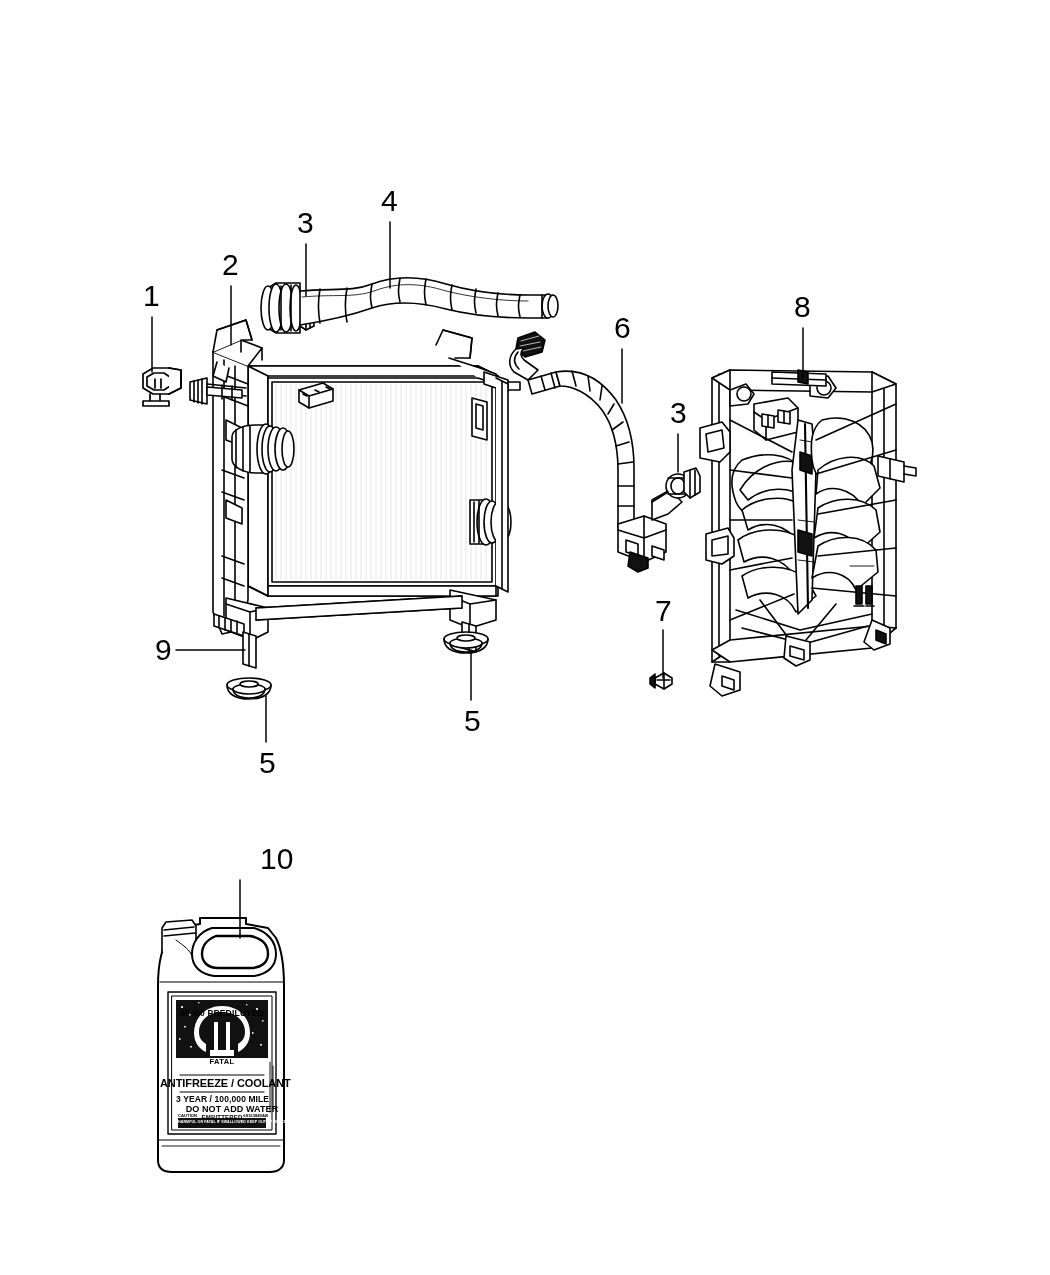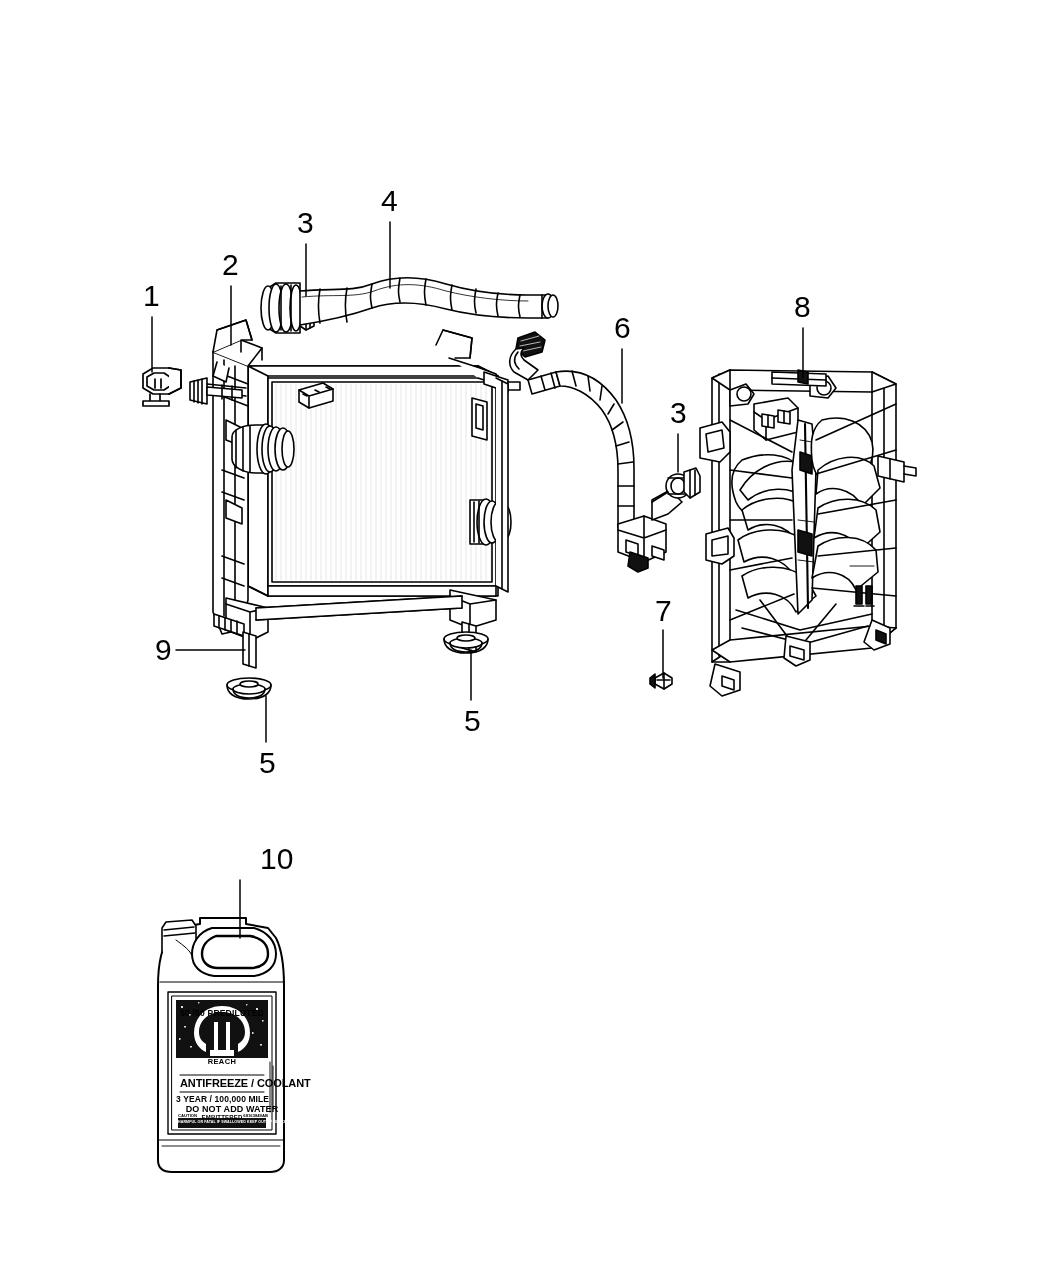--- a/index.html
+++ b/index.html
@@ -430,23 +430,23 @@
   <div class="callout" style="left:381px;top:186px;">4</div>
   <div class="callout" style="left:614px;top:313px;">6</div>
   <div class="callout" style="left:670px;top:398px;">3</div>
   <div class="callout" style="left:794px;top:292px;">8</div>
   <div class="callout" style="left:655px;top:596px;">7</div>
   <div class="callout" style="left:155px;top:635px;">9</div>
   <div class="callout" style="left:259px;top:748px;">5</div>
   <div class="callout" style="left:464px;top:706px;">5</div>
   <div class="callout" style="left:222px;top:844px;margin-left:38px;">10</div>
 
-  <div class="lbltxt" style="left:176px;top:1057px;width:92px;font-size:7.5px;letter-spacing:0.4px;">REACH</div>
+  <div class="lbltxt" style="left:176px;top:1057px;width:92px;font-size:7.5px;letter-spacing:0.4px;">FATAL</div>
   <div class="lbltxt" style="left:176px;top:1008px;width:92px;font-size:8.5px;letter-spacing:0.2px;">50 /50 PREDILUTED</div>
-  <div class="lbltxt" style="left:180px;top:1077px;width:100px;font-size:11px;letter-spacing:-0.1px;">ANTIFREEZE / COOLANT</div>
+  <div class="lbltxt" style="left:160px;top:1077px;width:100px;font-size:11px;letter-spacing:-0.1px;">ANTIFREEZE / COOLANT</div>
   <div class="lbltxt" style="left:176px;top:1094px;width:92px;font-size:8.5px;letter-spacing:0.1px;">3 YEAR / 100,000 MILE</div>
   <div class="lbltxt" style="left:176px;top:1104px;width:112px;font-size:9px;letter-spacing:0.1px;">DO NOT ADD WATER</div>
   <div class="lbltxt" style="left:176px;top:1114px;width:92px;font-size:6px;letter-spacing:0.2px;">EMBITTERED</div>
   <div class="lbltxt" style="left:178px;top:1113px;width:26px;font-size:4.2px;text-align:left;">CAUTION</div>
   <div class="lbltxt" style="left:240px;top:1113px;width:28px;font-size:4.2px;text-align:right;">68163849AB</div>
   <div class="lbltxt" style="left:178px;top:1120px;width:88px;font-size:3.6px;color:#fff;letter-spacing:0.1px;">HARMFUL OR FATAL IF SWALLOWED KEEP OUT OF REACH OF CHILDREN</div>
 
 </div>
 
 </body></html>

